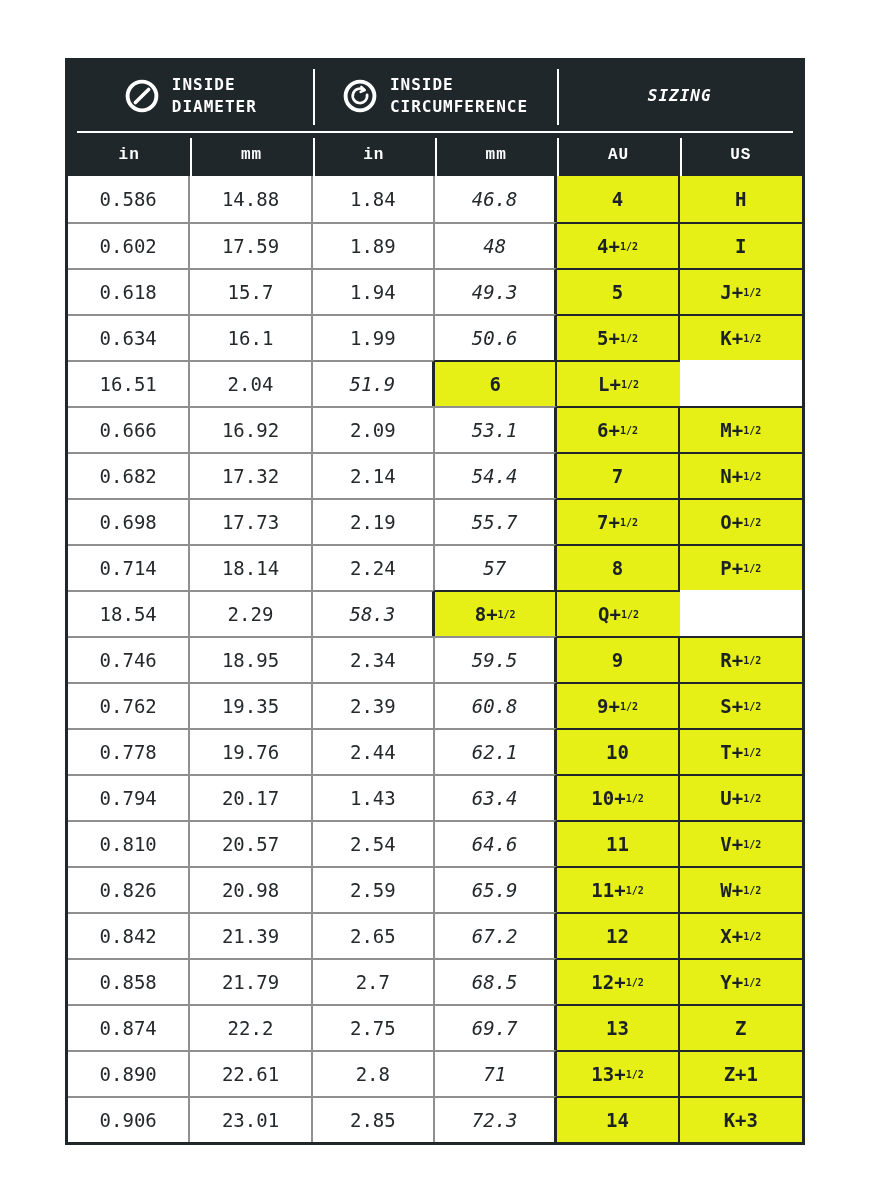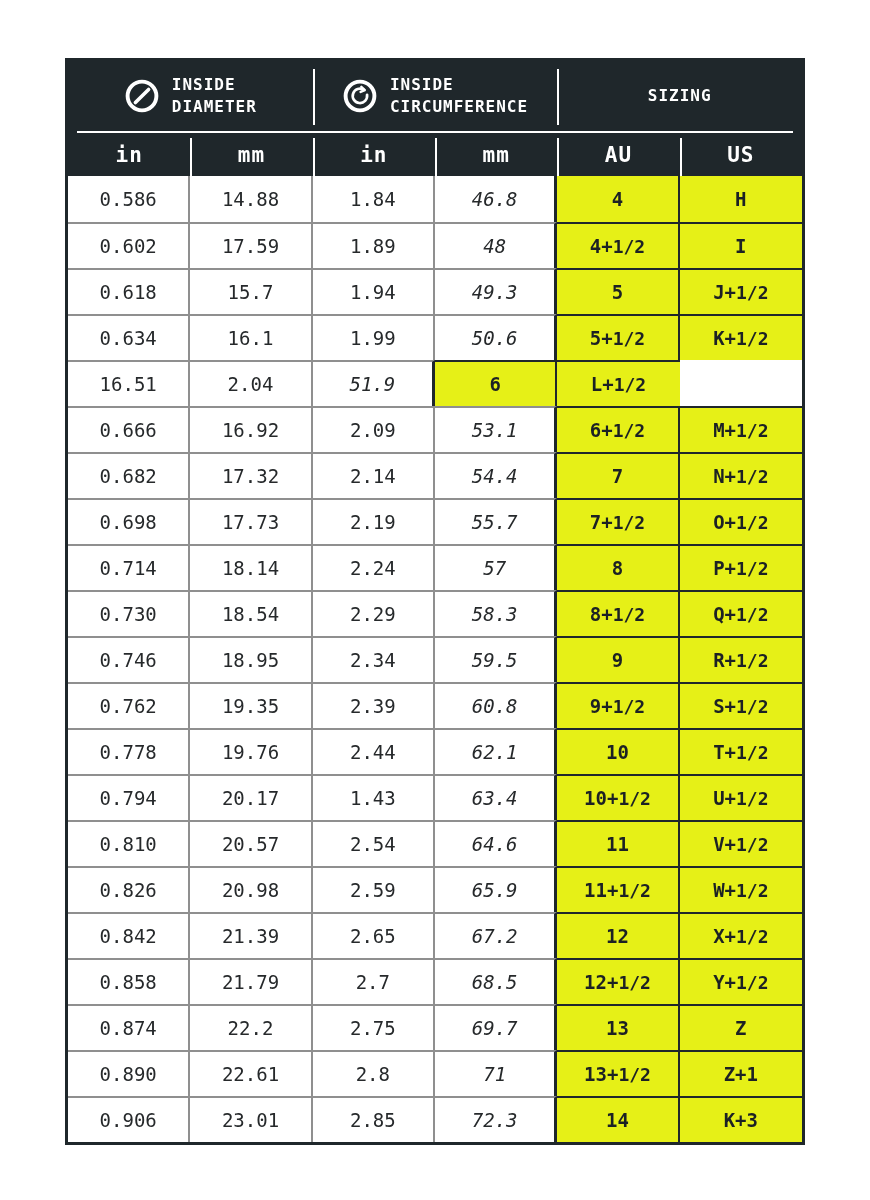--- a/index.html
+++ b/index.html
@@ -17,43 +17,43 @@
   .hgroup {
     flex:1 1 0; height:100%; display:flex; align-items:center; justify-content:center;
     gap:12px; position:relative;
   }
   .hgroup + .hgroup::before {
     content:""; position:absolute; left:0; top:8px; bottom:6px; width:2px; background:#ffffff;
   }
   .hgroup .icon { flex:0 0 auto; display:flex; }
   .hgroup svg { width:36px; height:36px; }
   .hlabel { font-weight:bold; font-size:16px; letter-spacing:1px; line-height:1.35; text-align:left; }
-  .hlabel.center { text-align:right; }
+  .hlabel.center { text-align:right;font-style:italic; }
   .header-divider { height:2px; background:#ffffff; margin:0 9px; }
   .unit-row { display:grid; grid-template-columns:repeat(6,1fr); height:43px; }
   .unit-cell {
     position:relative; display:flex; align-items:center; justify-content:center;
-    font-weight:bold; font-size:21px; letter-spacing:1px;
+    font-weight:bold; font-size:16px; letter-spacing:1px;font-family:Liberation Mono, monospace;
   }
   .unit-cell + .unit-cell::before {
     content:""; position:absolute; left:0; top:5px; bottom:0; width:2px; background:#ffffff;
   }
   
   .tbody .body-row { display:grid; grid-template-columns:repeat(6,1fr); height:46px; }
   .cell {
     display:flex; align-items:center; justify-content:center;
     font-size:19px; color:#26292b; box-sizing:border-box; background:#ffffff;
   }
   .cell.c0, .cell.c1, .cell.c2 { border-right:2px solid #8f8f8f; }
   .cell.c3 { border-right:3px solid #1f272b;font-style:italic; }
   .body-row + .body-row .cell.w { border-top:2px solid #8f8f8f; }
   .cell.hl { background:#e6f017; font-weight:bold; color:#1c2124; }
   .cell.c4 { border-right:2px solid #1f272b; }
   .body-row + .body-row .cell.hl { border-top:2px solid #1f272b; }
-  .frac { font-size:18px; font-weight:bold; letter-spacing:0; }
+  .frac { font-size:10px; font-weight:bold; letter-spacing:0; }
 </style>
 </head>
 <body>
 
 <div class="page">
   <div class="sizing-table">
 
     <div class="thead">
       <div class="title-row">
 
@@ -161,21 +161,20 @@
         </div>
         <div class="body-row">
           <div class="cell c0 w">0.714</div>
           <div class="cell c1 w">18.14</div>
           <div class="cell c2 w">2.24</div>
           <div class="cell c3 w">57</div>
           <div class="cell c4 hl">8</div>
           <div class="cell c5 hl">P+<span class="frac">1/2</span></div>
         </div>
         <div class="body-row">
-          <div class="cell c0 w">0.730</div>
           <div class="cell c1 w">18.54</div>
           <div class="cell c2 w">2.29</div>
           <div class="cell c3 w">58.3</div>
           <div class="cell c4 hl">8+<span class="frac">1/2</span></div>
           <div class="cell c5 hl">Q+<span class="frac">1/2</span></div>
         </div>
         <div class="body-row">
           <div class="cell c0 w">0.746</div>
           <div class="cell c1 w">18.95</div>
           <div class="cell c2 w">2.34</div>

